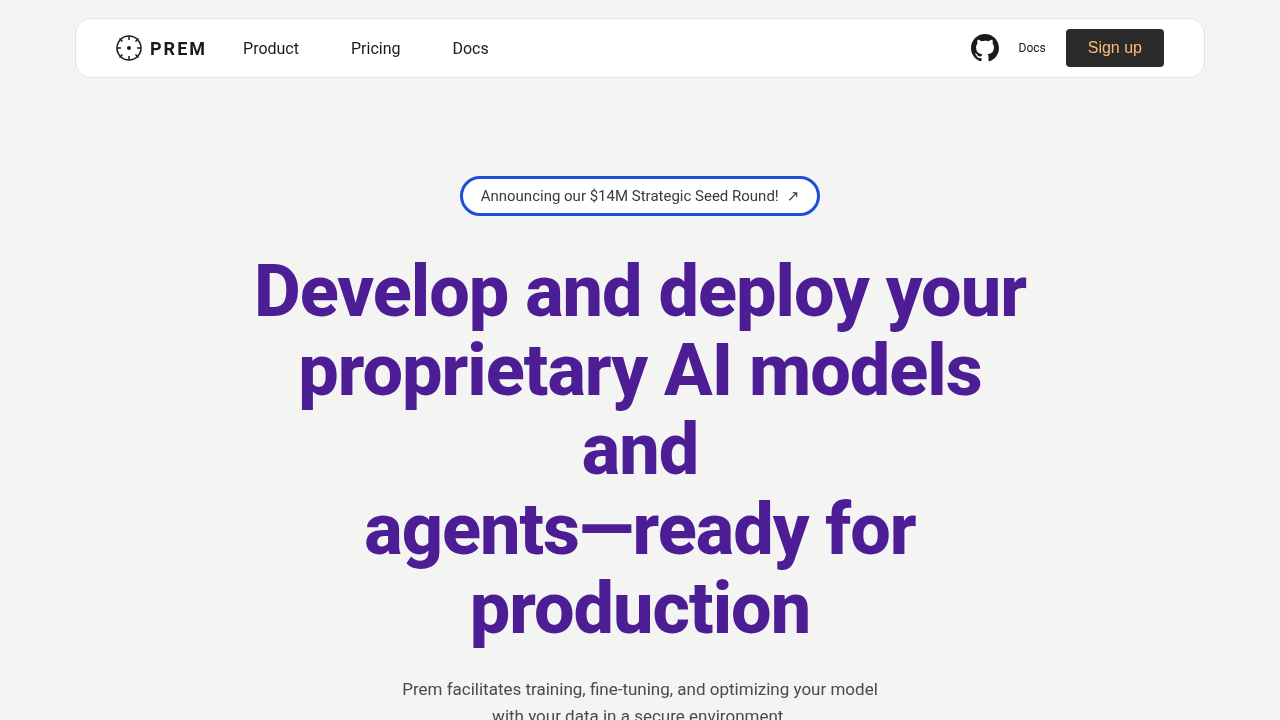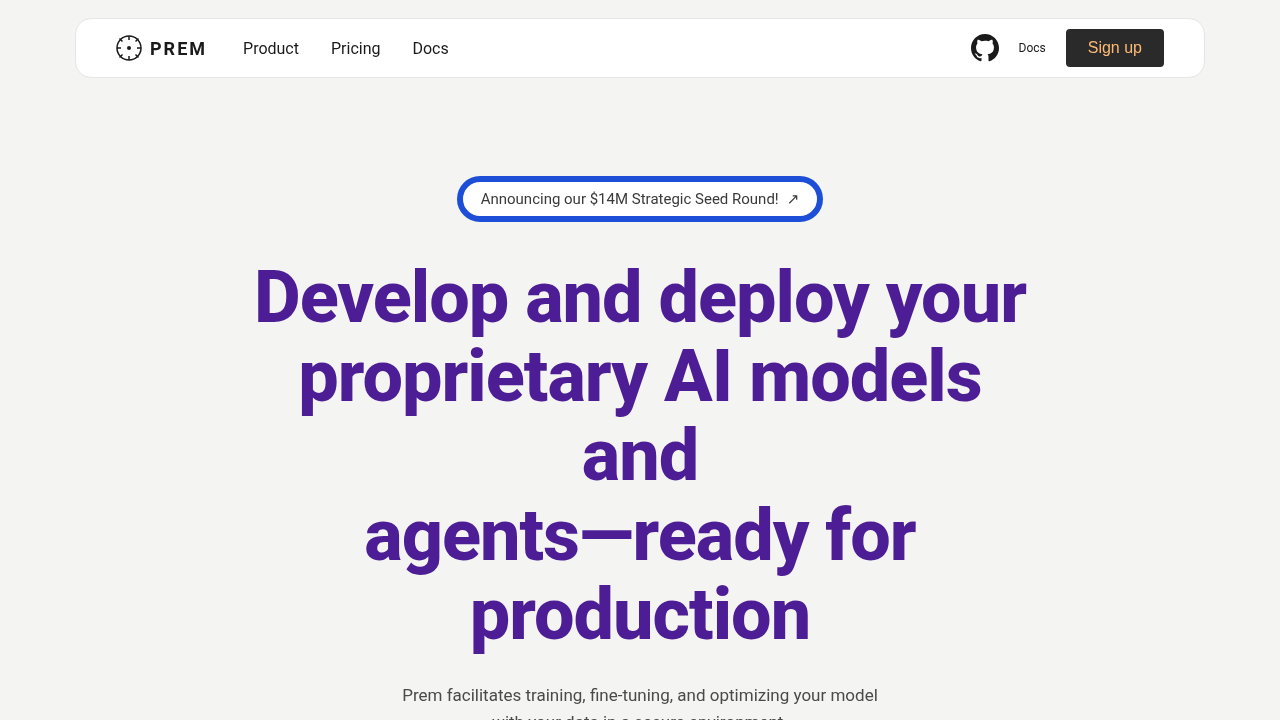--- a/index.html
+++ b/index.html
@@ -54,21 +54,21 @@
 
     .logo-text {
       font-size: 18px;
       font-weight: 700;
       color: #1a1a1a;
       letter-spacing: 2px;
     }
 
     .nav-links {
       display: flex;
-      gap: 32px;
+      gap: 52px;
       list-style: none;
     }
 
     .nav-links a {
       text-decoration: none;
       color: #1a1a1a;
       font-size: 16px;
       font-weight: 400;
     }
 
@@ -108,21 +108,21 @@
       align-items: center;
       padding-top: 80px;
       text-align: center;
     }
 
     .announcement-badge {
       display: inline-flex;
       align-items: center;
       gap: 8px;
       background: #ffffff;
-      border: 6px solid #1d4ed8;
+      border: 3px solid #1d4ed8;
       border-radius: 999px;
       padding: 8px 18px;
       margin-bottom: 36px;
       cursor: pointer;
     }
 
     .announcement-text {
       font-size: 15px;
       color: #3a3a3a;
     }

